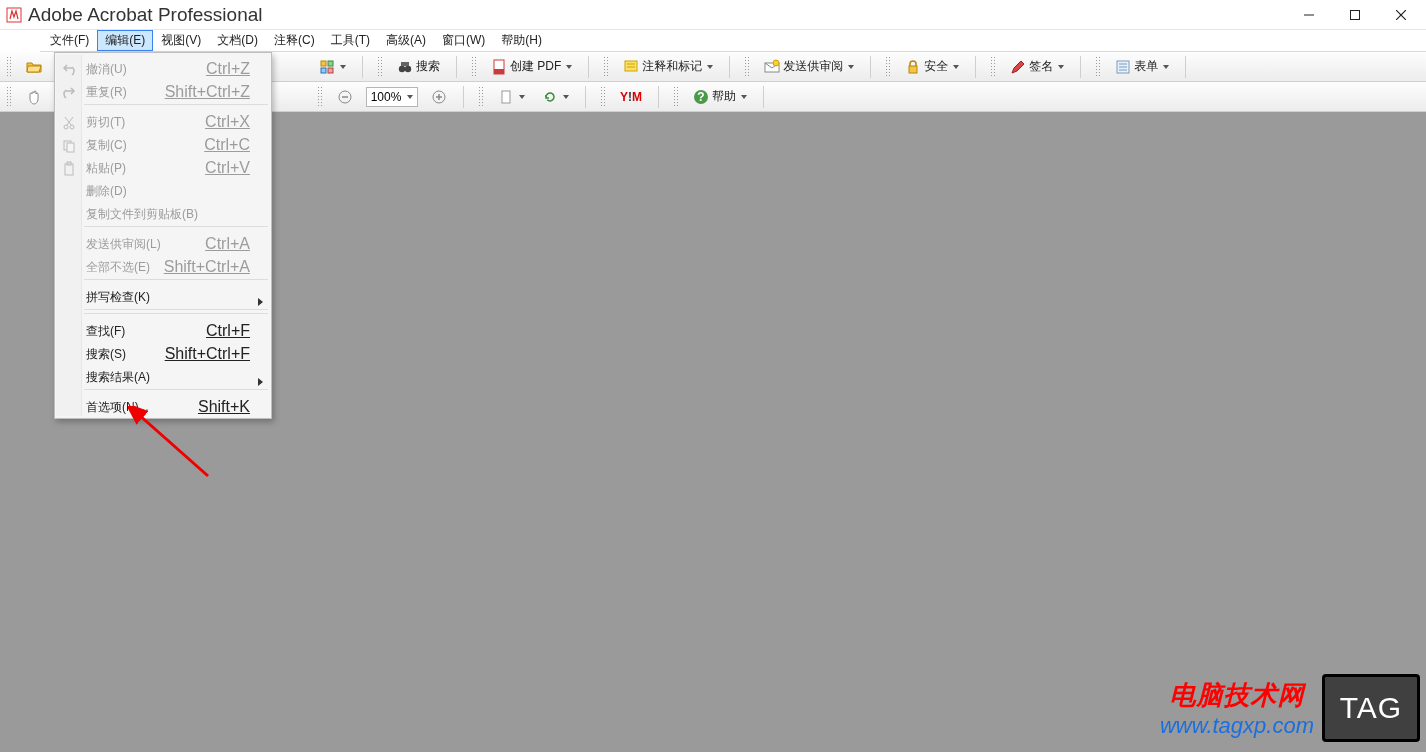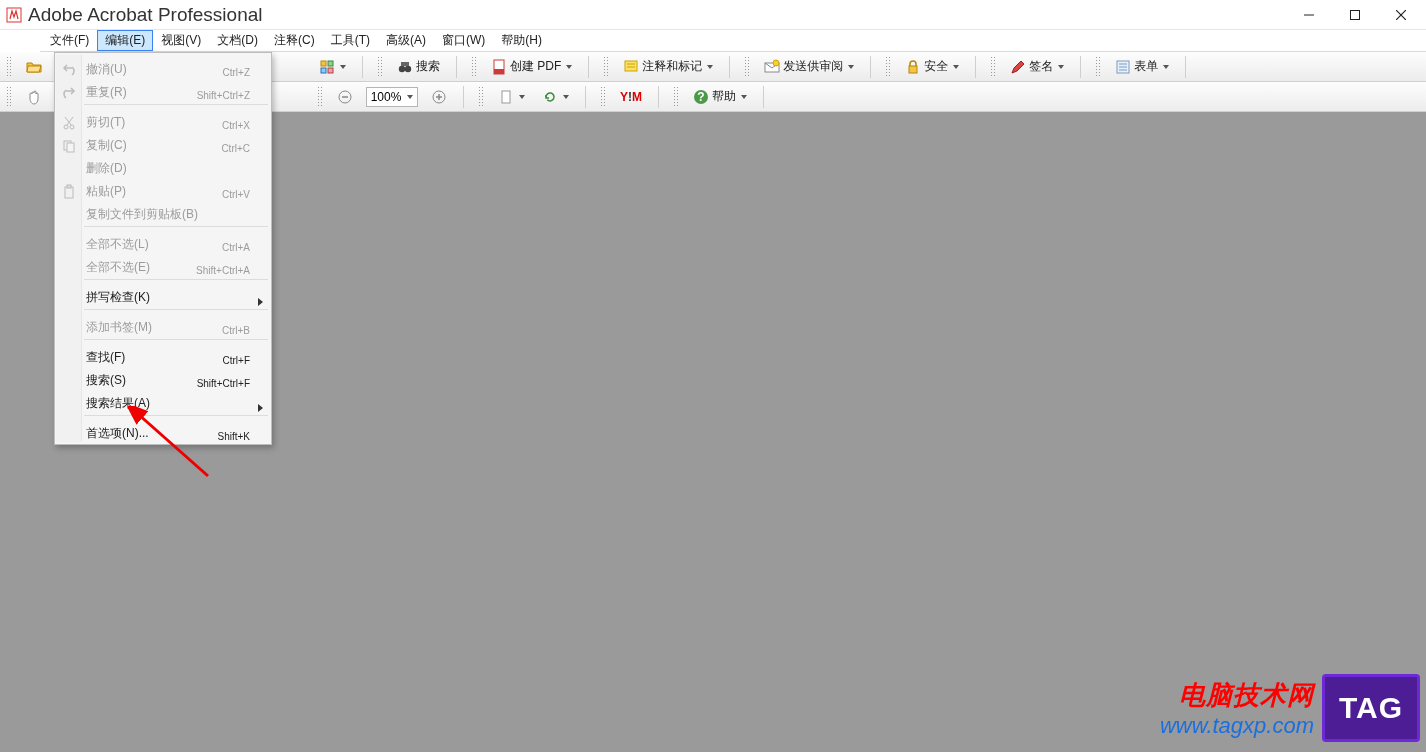--- a/index.html
+++ b/index.html
@@ -23,32 +23,32 @@
 .dd-arrow { width: 0; height: 0; border-left: 3px solid transparent; border-right: 3px solid transparent; border-top: 4px solid #555; margin-left: 2px; }
 .zoom-box { width: 52px; height: 20px; border: 1px solid #b5b5b5; background: #fff; display: flex; align-items: center; justify-content: center; font-size: 11px; }
 
 .workspace { position: absolute; left: 0; right: 0; top: 112px; bottom: 0; background: #9a9a9a; }
 
 .dropdown { position: absolute; left: 54px; top: 52px; width: 218px; background: #f5f5f5; border: 1px solid #bdbdbd; box-shadow: 2px 3px 6px rgba(0,0,0,.25); padding: 2px 1px; }
 .dropdown .dd-icon-col { position: absolute; left: 1px; top: 2px; bottom: 2px; width: 26px; background: #f1f1f1; border-right: 1px solid #e6e6e6; }
 .dd-row { position: relative; height: 23px; display: flex; align-items: flex-end; padding-left: 30px; padding-right: 20px; }
 .dd-row .lbl { flex: 1; color: #222; }
 .dd-row.disabled .lbl, .dd-row.disabled .sc { color: #9c9c9c; }
-.dd-row .sc { color: #222; font-size: 10px; }
+.dd-row .sc { color: #222; font-size: 16px; text-decoration: underline; }
 .dd-row .sub { position: absolute; right: 7px; width: 0; height: 0; border-top: 4px solid transparent; border-bottom: 4px solid transparent; border-left: 5px solid #333; }
 .dd-row .dd-icn { position: absolute; left: 5px; width: 16px; height: 16px; display: flex; align-items: center; justify-content: center; }
 .dd-sep { height: 1px; background: #dcdcdc; margin: 3px 2px 3px 28px; }
 
 .arrow-annot { position: absolute; left: 128px; top: 406px; pointer-events: none; }
 
 .watermark { position: absolute; right: 6px; bottom: 10px; display: flex; align-items: center; gap: 8px; }
-.wm-text { text-align: right; }
+.wm-text { text-align: center; }
 .wm-text .l1 { color: #ff0000; font-weight: bold; font-size: 26px; font-style: italic; letter-spacing: 1px; }
 .wm-text .l2 { color: #1a6fe0; font-size: 22px; font-style: italic; }
-.wm-tag { width: 98px; height: 68px; background: #4c1d95; border: 3px solid #6d28d9; border-radius: 4px; color: #fff; font-size: 30px; font-weight: bold; display: flex; align-items: center; justify-content: center; letter-spacing: 1px; }
+.wm-tag { width: 98px; height: 68px; background: #404040; border: 3px solid #000000; border-radius: 4px; color: #fff; font-size: 30px; font-weight: normal; display: flex; align-items: center; justify-content: center; letter-spacing: 1px; }
 
 .ico { display:inline-block; width:16px; height:16px; }
 </style>
 </head>
 <body>
 
 <div class="titlebar">
   <span class="app-icon">
     <svg viewBox="0 0 16 16">
         <rect x="1" y="1" width="14" height="14" fill="#fff" stroke="#d33" stroke-width="1"></rect>
@@ -297,54 +297,50 @@
     <span class="dd-icn">
         <svg viewBox="0 0 16 16">
           <rect x="3" y="3" width="7" height="9" fill="none" stroke="#bbb"></rect>
           <rect x="6" y="5" width="7" height="9" fill="#f5f5f5" stroke="#bbb"></rect>
         </svg>
       </span>
     <span class="lbl">复制(C)</span>
     <span class="sc">Ctrl+C</span>
   </div>
   <div class="dd-row disabled">
-    <span class="lbl">删除(D)</span>
-  </div>
-  <div class="dd-row disabled">
     <span class="dd-icn">
         <svg viewBox="0 0 16 16">
           <rect x="4" y="3" width="8" height="11" fill="none" stroke="#bbb"></rect>
           <rect x="6" y="1" width="4" height="3" fill="#ddd" stroke="#bbb"></rect>
         </svg>
       </span>
     <span class="lbl">粘贴(P)</span>
     <span class="sc">Ctrl+V</span>
   </div>
   <div class="dd-row disabled">
+    <span class="lbl">删除(D)</span>
+  </div>
+  <div class="dd-row disabled">
     <span class="lbl">复制文件到剪贴板(B)</span>
   </div>
   <div class="dd-sep"></div>
   <div class="dd-row disabled">
-    <span class="lbl">全部不选(L)</span>
+    <span class="lbl">发送供审阅(L)</span>
     <span class="sc">Ctrl+A</span>
   </div>
   <div class="dd-row disabled">
     <span class="lbl">全部不选(E)</span>
     <span class="sc">Shift+Ctrl+A</span>
   </div>
   <div class="dd-sep"></div>
   <div class="dd-row">
     <span class="lbl">拼写检查(K)</span>
     <span class="sub"></span>
   </div>
   <div class="dd-sep"></div>
-  <div class="dd-row disabled">
-    <span class="lbl">添加书签(M)</span>
-    <span class="sc">Ctrl+B</span>
-  </div>
   <div class="dd-sep"></div>
   <div class="dd-row">
     <span class="lbl">查找(F)</span>
     <span class="sc">Ctrl+F</span>
   </div>
   <div class="dd-row">
     <span class="lbl">搜索(S)</span>
     <span class="sc">Shift+Ctrl+F</span>
   </div>
   <div class="dd-row">

